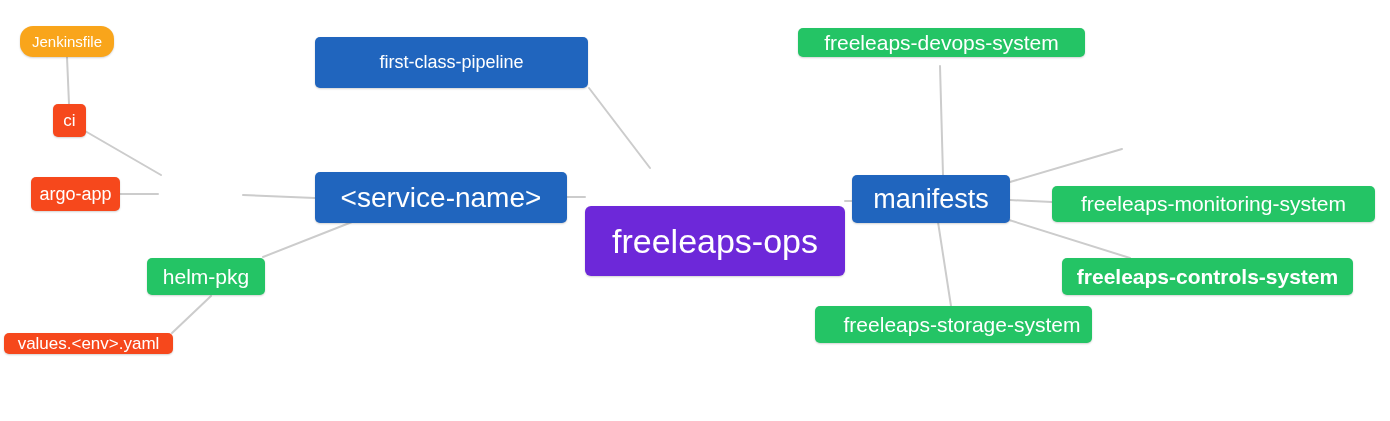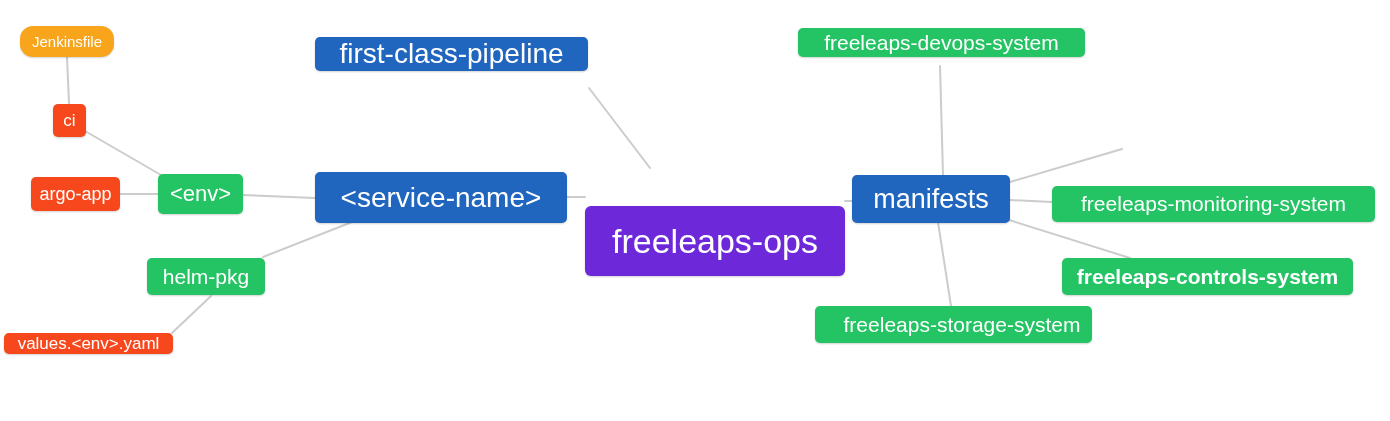--- a/index.html
+++ b/index.html
@@ -60,27 +60,26 @@
     <line x1="1009" y1="220" x2="1130" y2="258"></line>
     <line x1="938" y1="222" x2="951" y2="306"></line>
   </svg>
 
   <div class="node c-amber" style="left:20px;   top:26px;  width:94px;  height:31px; font-size:15px;border-radius:13px;">Jenkinsfile</div>
 
   <div class="node c-red" style="left:53px;   top:104px; width:33px;  height:33px; font-size:17px;">ci</div>
 
   <div class="node c-red" style="left:31px;   top:177px; width:89px;  height:34px; font-size:18px;">argo-app</div>
 
-  <div class="node c-green" style="left:158px;  top:174px; width:85px;  height:40px; font-size:22px;">&lt;env&gt;</div>
 
   <div class="node c-green" style="left:147px;  top:258px; width:118px; height:37px; font-size:21px;">helm-pkg</div>
 
   <div class="node c-red" style="left:4px;    top:333px; width:169px; height:21px; font-size:17px;">values.&lt;env&gt;.yaml</div>
 
-  <div class="node c-blue" style="left:315px;  top:37px;  width:273px; height:34px; font-size:28px;">first-class-pipeline</div>
+  <div class="node c-blue" style="left:315px;  top:37px;  width:273px; height:51px; font-size:18px;">first-class-pipeline</div>
 
   <div class="node c-blue" style="left:315px;  top:172px; width:252px; height:51px; font-size:28px;">&lt;service-name&gt;</div>
 
   <div class="node c-root" style="left:585px;  top:168px; width:260px; height:70px; font-size:34px;">freeleaps-ops</div>
 
   <div class="node c-blue" style="left:852px;  top:175px; width:158px; height:48px; font-size:27px;">manifests</div>
 
   <div class="node c-green" style="left:798px;  top:28px;  width:287px; height:29px; font-size:21px;">freeleaps-devops-system</div>
 
 

